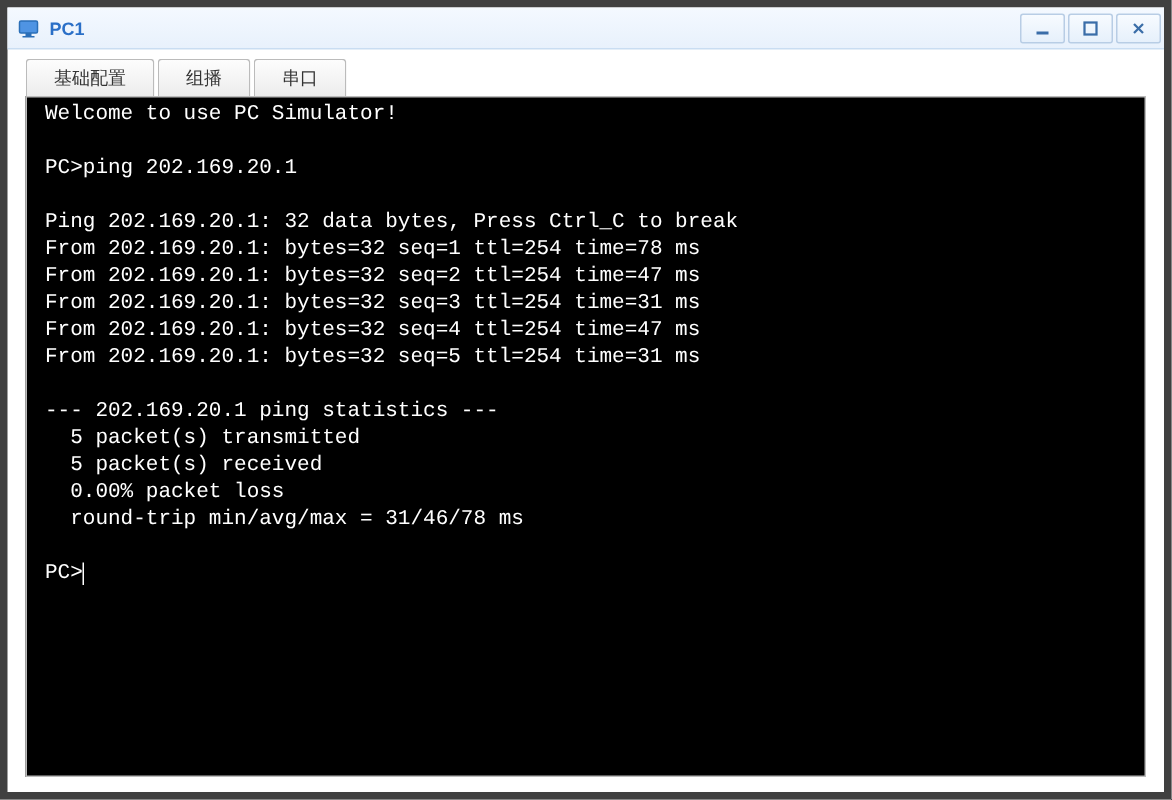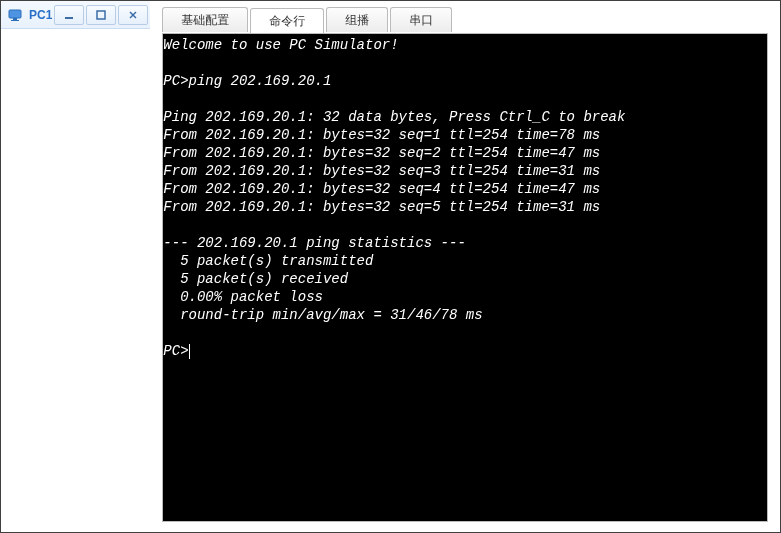--- a/index.html
+++ b/index.html
@@ -6,24 +6,24 @@
     body {
       font-family: "Microsoft YaHei", "Segoe UI", Tahoma, sans-serif;
       background: #fff;
       width: 781px;
       height: 533px;
       overflow: hidden;
     }
     .window {
       width: 781px;
       height: 533px;
-      border: 1px solid #404040;
+      border: 5px solid #404040;
       background: #fff;
       display: flex;
-      flex-direction: row;
+      flex-direction: column;
     }
     .titlebar {
       height: 28px;
       background: linear-gradient(to bottom, #f4f9ff, #e8f1fc);
       border-bottom: 1px solid #c9ddf2;
       display: flex;
       align-items: center;
       padding: 0 2px 0 6px;
     }
     .title-icon {
@@ -86,26 +86,25 @@
       top: 1px;
       border-bottom: 1px solid #fff;
     }
     .terminal {
       flex: 1;
       background: #000;
       color: #fff;
       font-family: "Consolas","Courier New",monospace;
       font-size: 14px;
       line-height: 18px;
-      padding: 2px 0;
+      padding: 2px 12px;
       border: 1px solid #bbb;
       white-space: pre;
       overflow: hidden;
       position: relative;
-      font-style: italic;
     }
     .cursor {
       display: inline-block;
       width: 1px;
       height: 15px;
       background: #fff;
       vertical-align: text-bottom;
       margin-left: 0;
       animation: blink 1s steps(1) infinite;
     }
@@ -140,21 +139,20 @@
             <line x1="2" y1="2" x2="8" y2="8" stroke="#3a6da8" stroke-width="1.5"></line>
             <line x1="8" y1="2" x2="2" y2="8" stroke="#3a6da8" stroke-width="1.5"></line>
           </svg>
       </div>
     </div>
   </div>
 
   <div class="content-wrap">
     <div class="tabs">
       <div class="tab">基础配置</div>
-      <div class="tab active">命令行</div>
       <div class="tab">组播</div>
       <div class="tab">串口</div>
     </div>
 
     <div class="terminal" id="terminal">Welcome to use PC Simulator!
 
 PC&gt;ping 202.169.20.1
 
 Ping 202.169.20.1: 32 data bytes, Press Ctrl_C to break
 From 202.169.20.1: bytes=32 seq=1 ttl=254 time=78 ms

